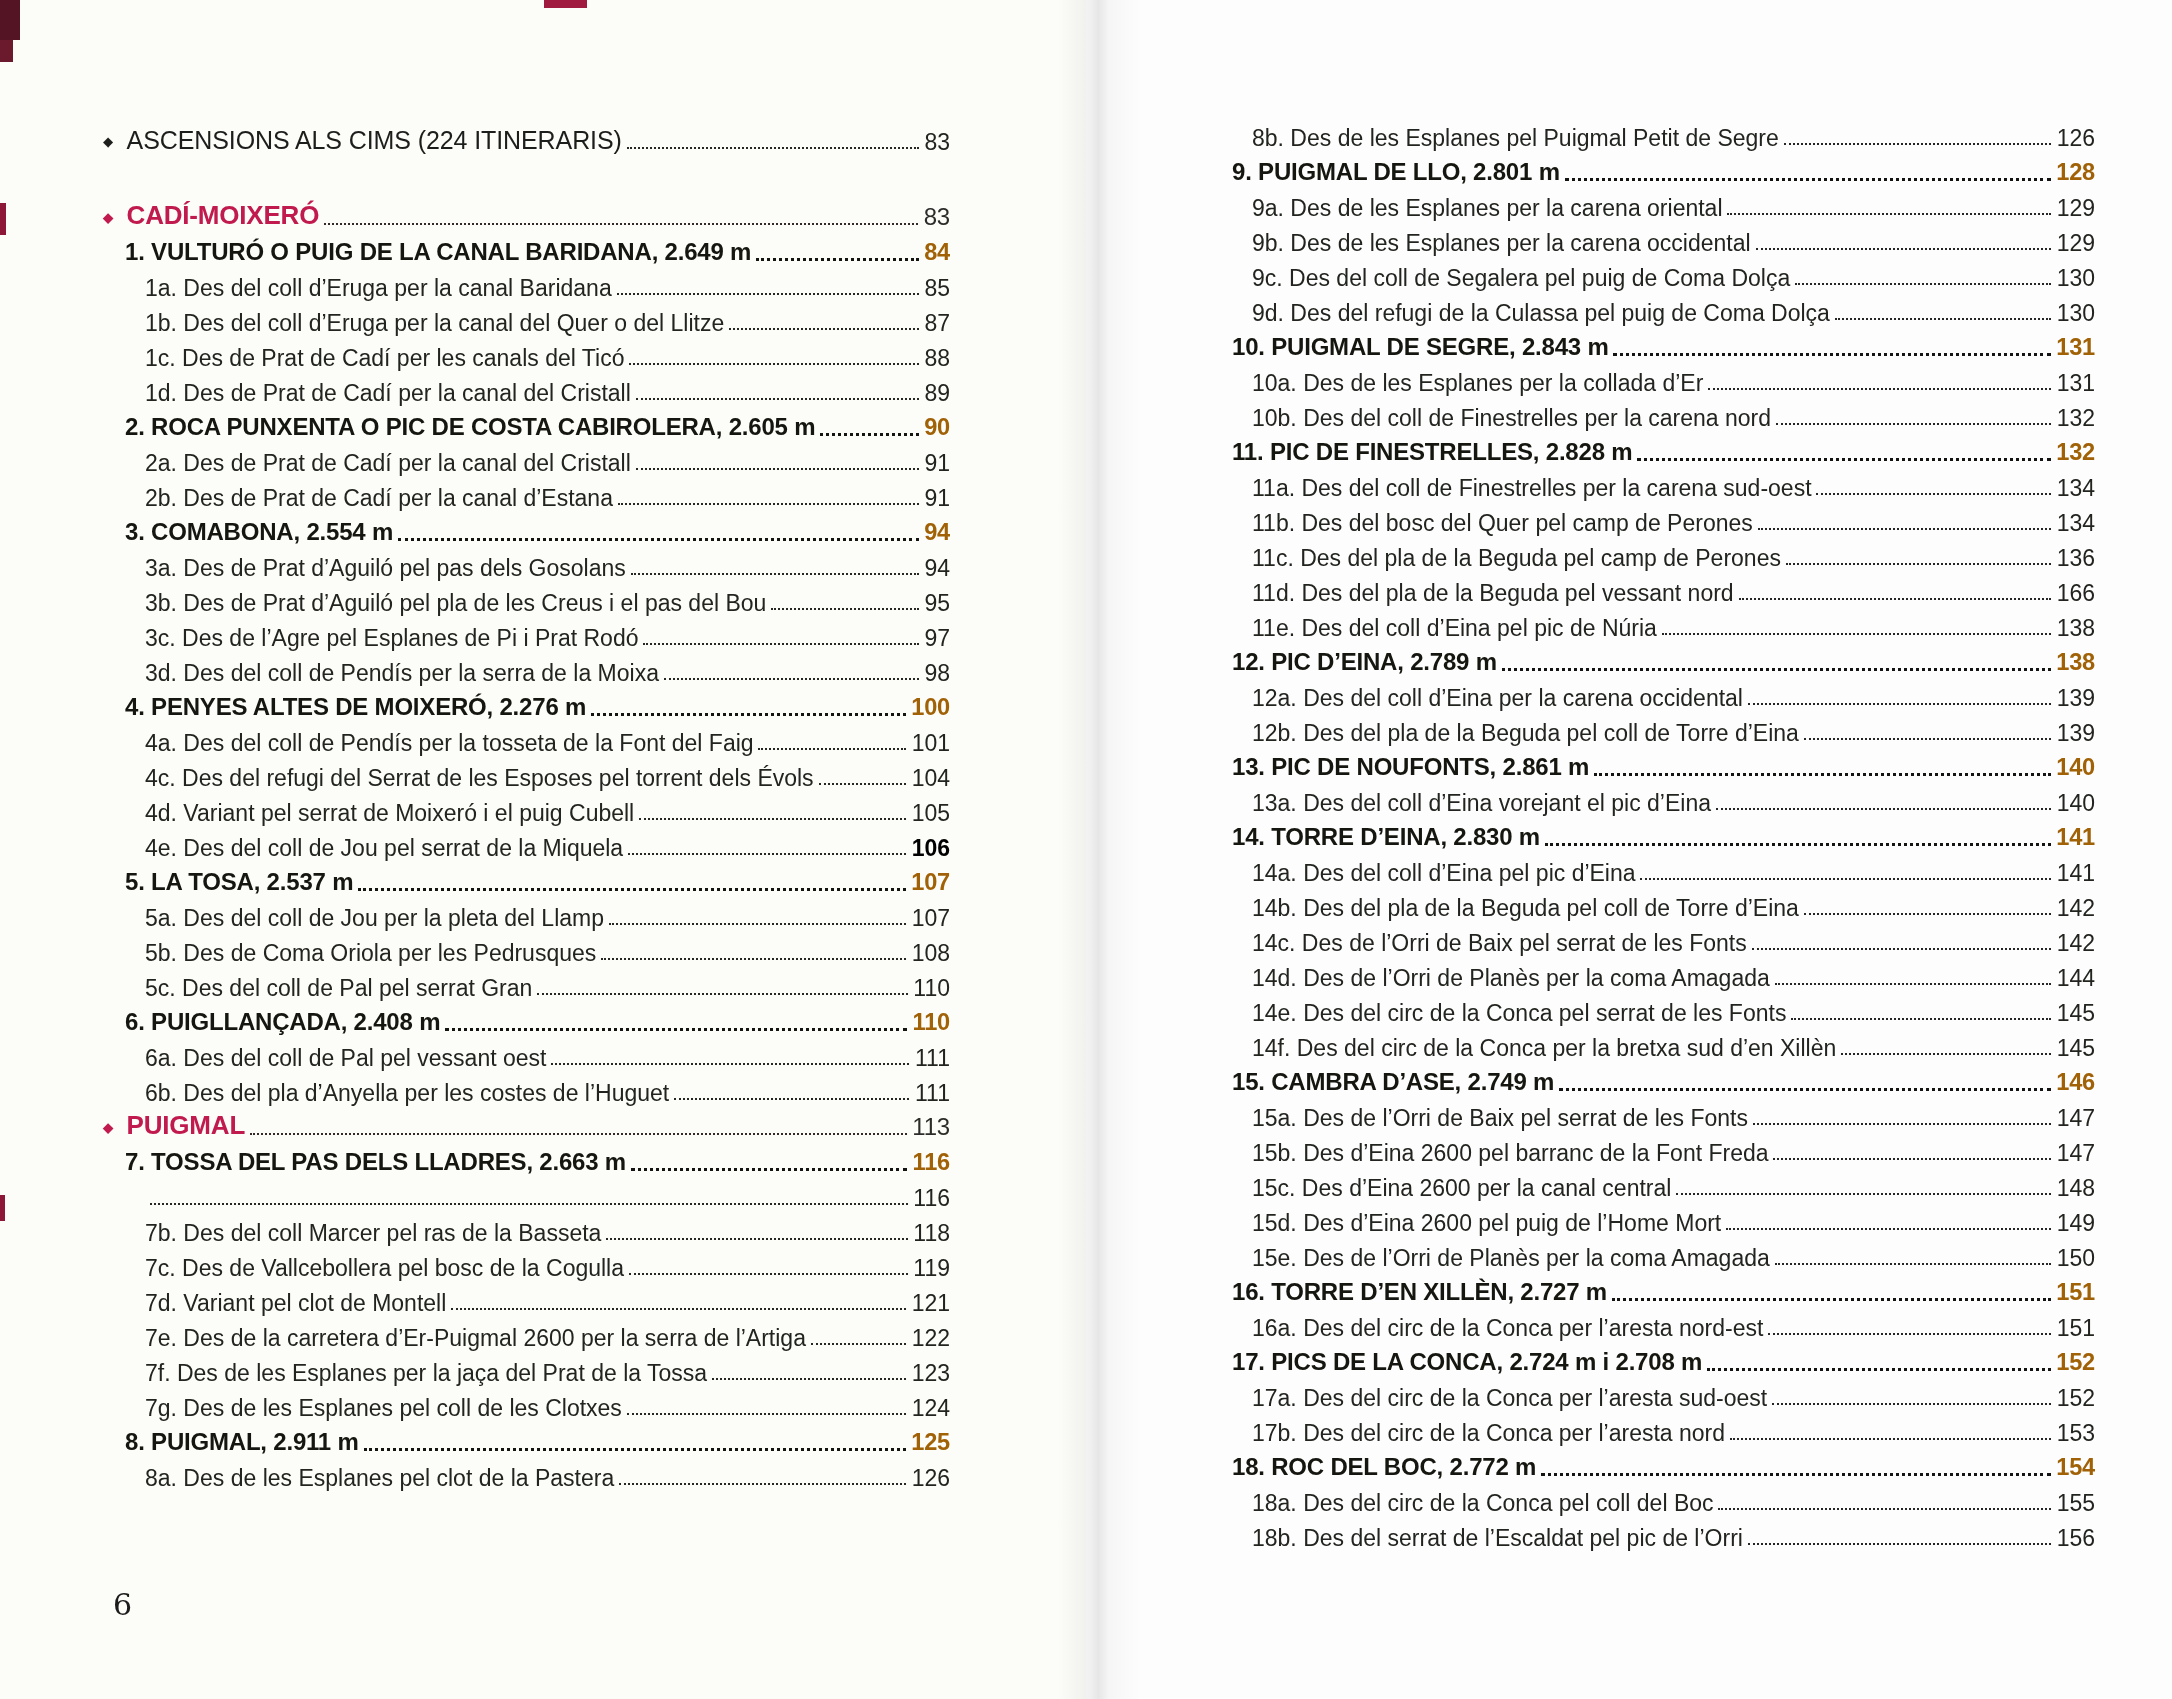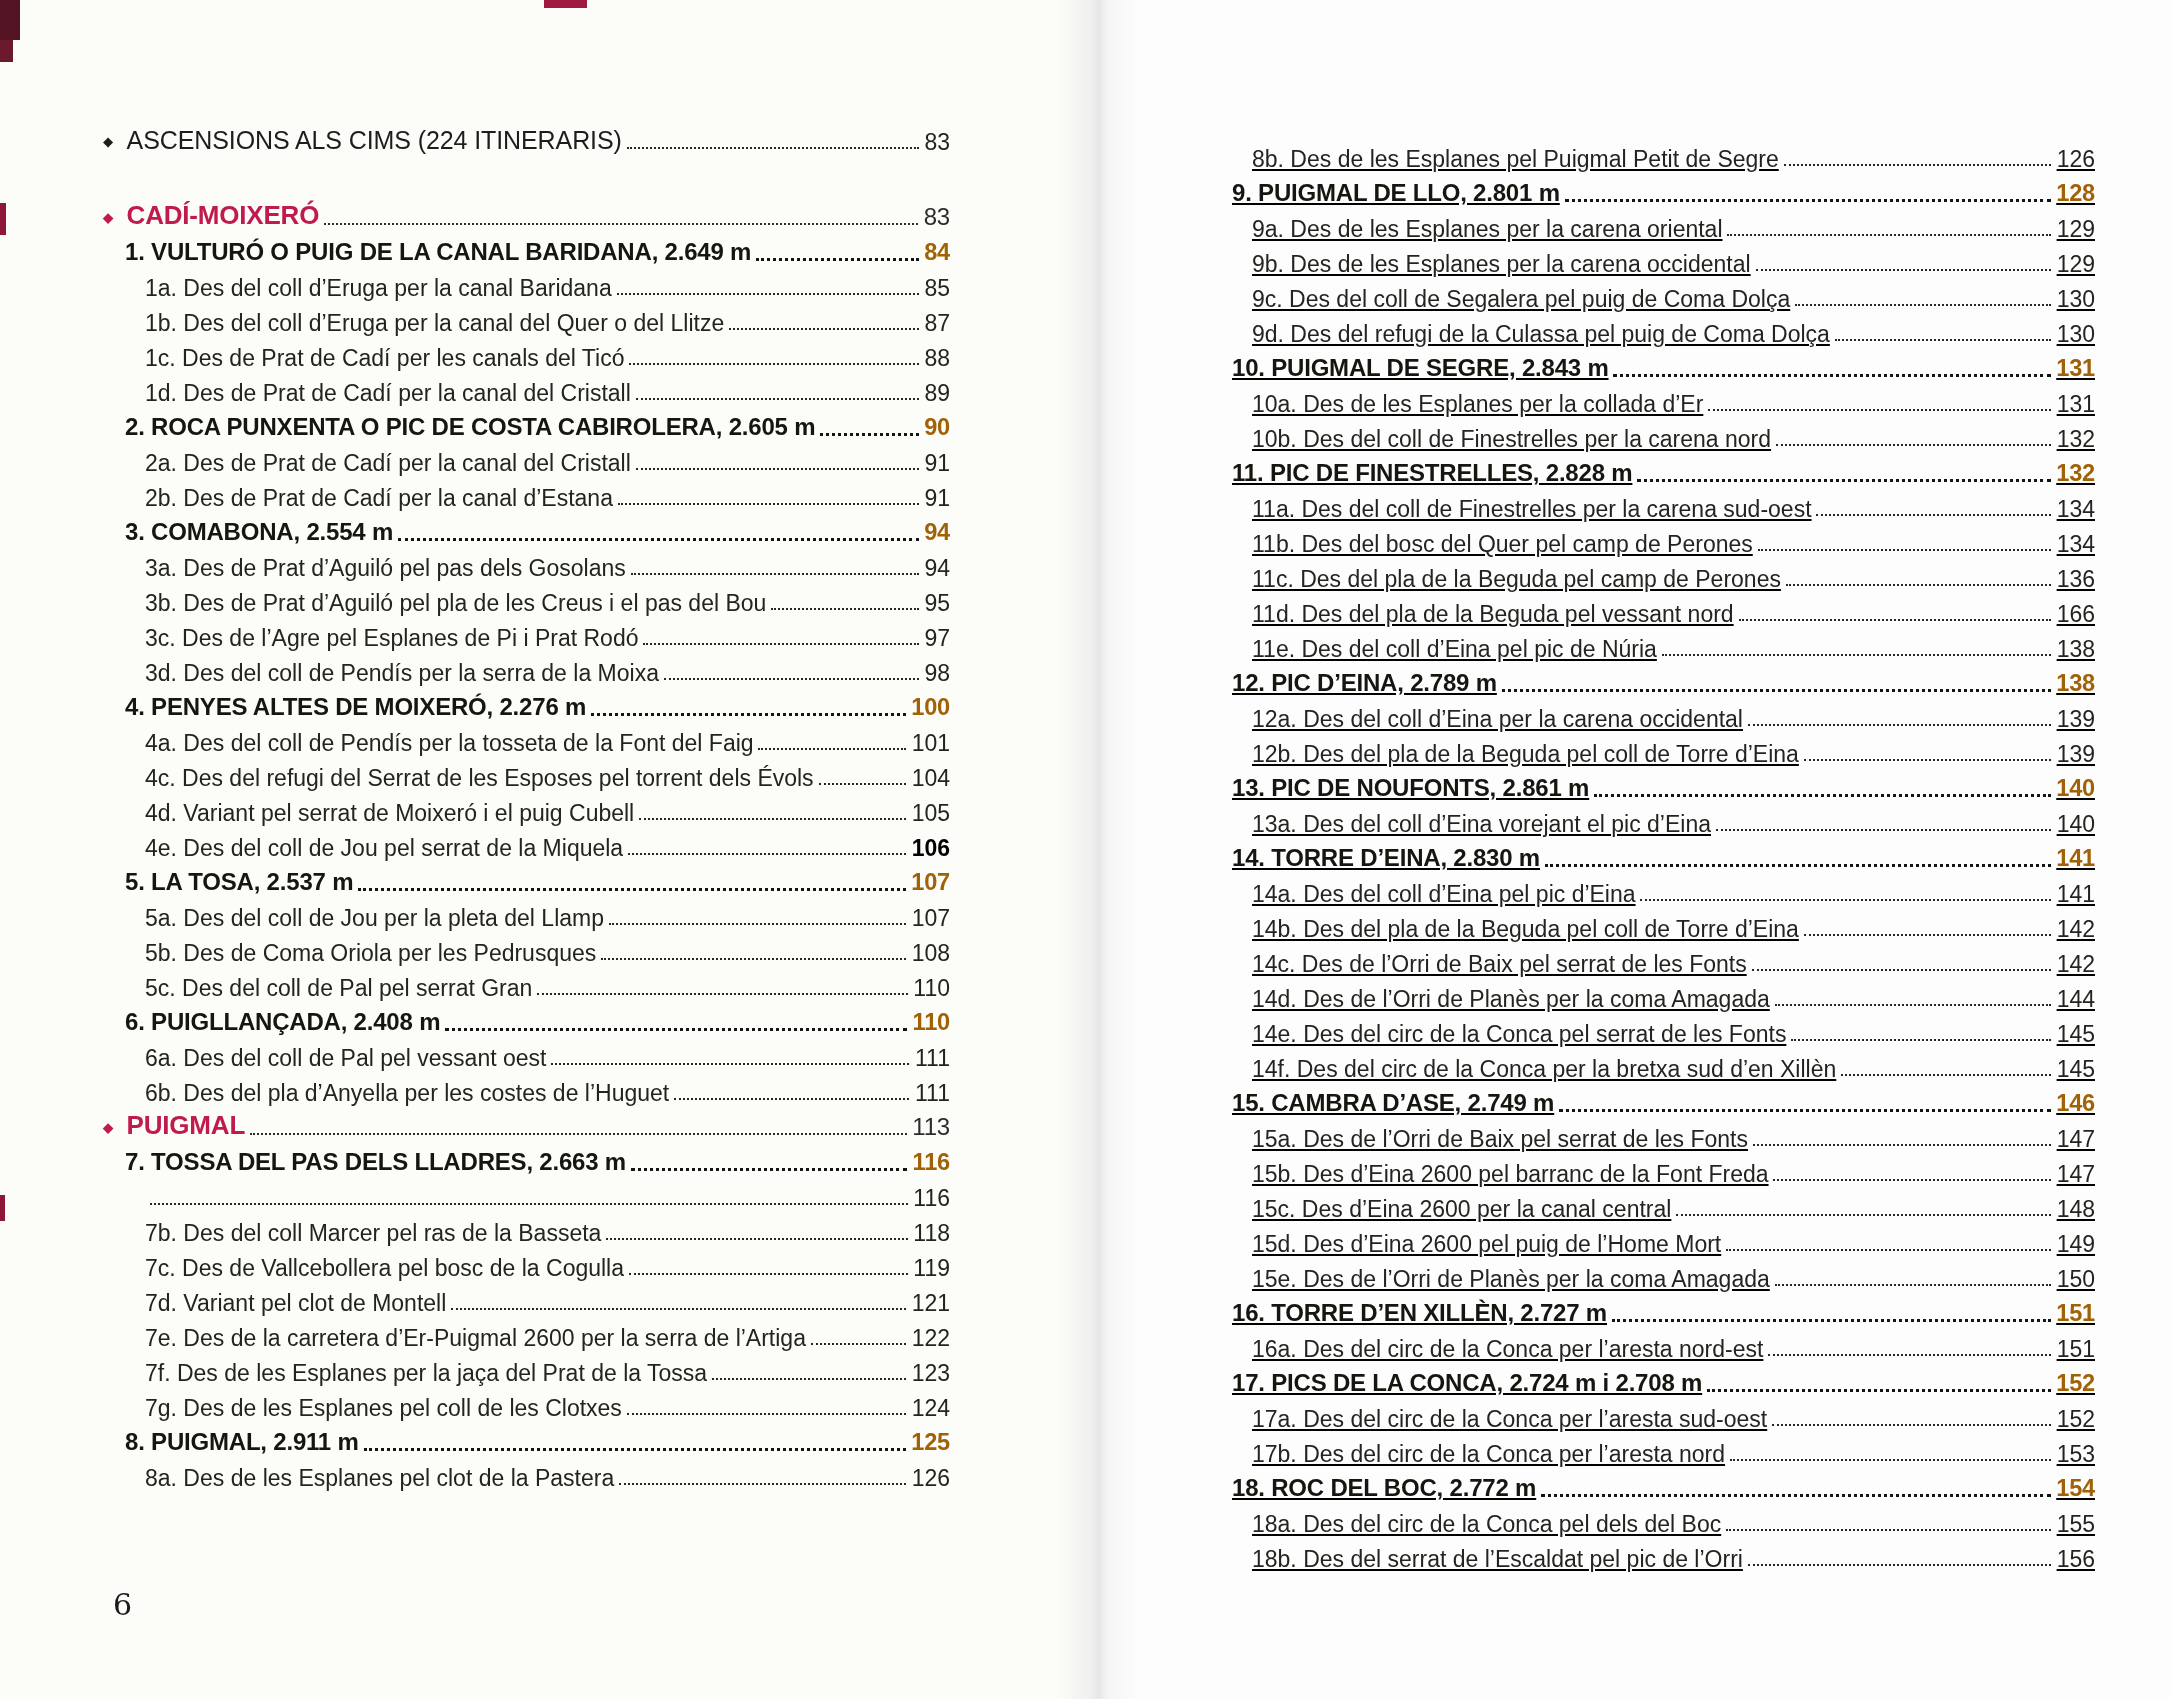--- a/index.html
+++ b/index.html
@@ -14,21 +14,21 @@
   .page-left{left:0;width:1086px;background:#fcfcf9;}
   .page-right{left:1086px;width:1086px;background:#fdfdfd;}
   .gutter{
     position:absolute;left:1057px;top:0;width:83px;height:100%;
     background:linear-gradient(90deg, rgba(0,0,0,0) 0%, rgba(0,0,0,0.05) 40%,
       rgba(0,0,0,0.09) 50%, rgba(0,0,0,0.03) 62%, rgba(0,0,0,0) 100%);
     pointer-events:none;
   }
   .toc{position:absolute;display:flex;flex-direction:column;}
   .toc-left{left:103px;top:120px;width:847px;}
-  .toc-right{left:124px;top:137px;width:885px;text-decoration:underline;}
+  .toc-right{left:124px;top:116px;width:885px;}
   .row{display:flex;align-items:flex-end;line-height:1.15;}
   .toc-left .row{height:35px;}
   .toc-right .row{height:35px;}
   .toc-gap{height:41px;}
   .row .label{white-space:nowrap;}
   .row.route{font-size:23px;color:#22251f;padding-left:42px;}
   .row.peak{font-size:24px;font-weight:bold;color:#14160f;padding-left:22px;letter-spacing:-0.2px;}
   .row.section{font-size:26px;font-weight:bold;letter-spacing:-0.2px;}
   .row.top{font-size:25px;color:#1c1e1b;letter-spacing:-0.1px;}
   .bullet{flex:0 0 23.6px;width:23.6px;font-size:13.2px;align-self:flex-end;margin-bottom:6.3px;}
@@ -442,21 +442,21 @@
           <span class="label">17b. Des del circ de la Conca per l’aresta nord</span>
           <span class="leader"></span>
           <span class="pageno">153</span>
         </div>
         <div class="row peak">
           <span class="label">18. ROC DEL BOC, 2.772 m</span>
           <span class="leader"></span>
           <span class="pageno">154</span>
         </div>
         <div class="row route">
-          <span class="label">18a. Des del circ de la Conca pel dels del Boc</span>
+          <span class="label">18a. Des del circ de la Conca pel coll del Boc</span>
           <span class="leader"></span>
           <span class="pageno">155</span>
         </div>
         <div class="row route">
           <span class="label">18b. Des del serrat de l’Escaldat pel pic de l’Orri</span>
           <span class="leader"></span>
           <span class="pageno">156</span>
         </div>
       </div>
 

